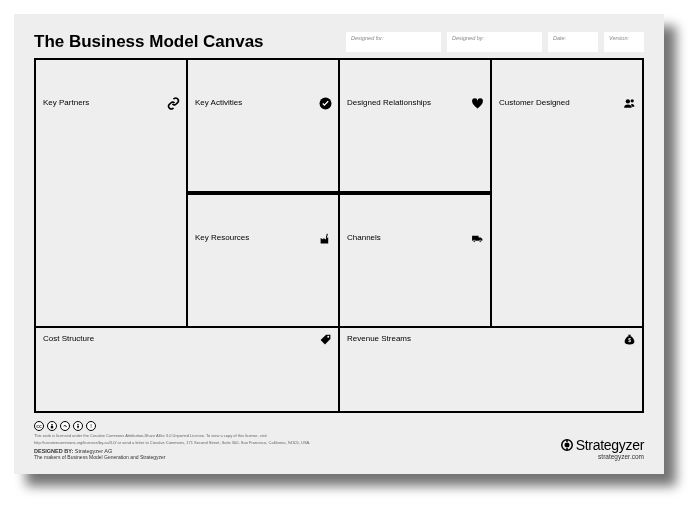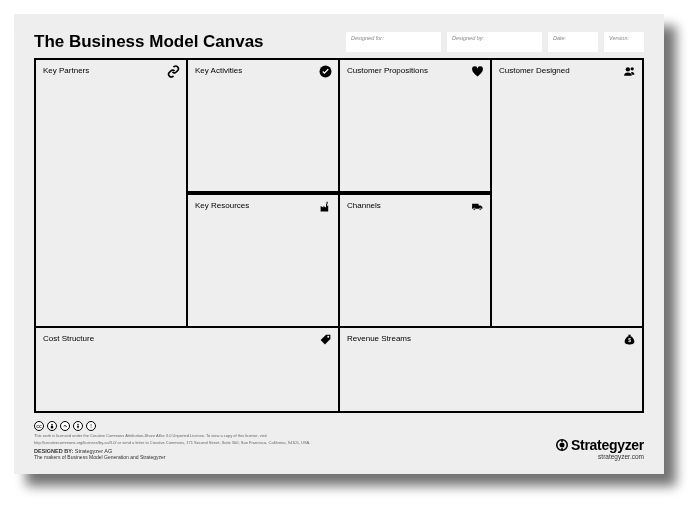--- a/index.html
+++ b/index.html
@@ -80,20 +80,21 @@
   .col.c-ka { flex: 1; }
   .col.c-vp { flex: 1; }
   .col.c-cr { flex: 1; }
   .col.c-cs { flex: 1; }
 
   .cell {
     position: relative;
     flex: 1;
     padding: 6px 7px;
     min-height: 0;
+    margin-top: 32px;
   }
   .split-top { border-bottom: 4px solid #000000; }
   .cell-label {
     font-size: 8px;
     font-weight: 400;
     color: #000;
   }
   .cell-icon {
     position: absolute;
     top: 5px; right: 6px;
@@ -138,21 +139,21 @@
     font-weight: bold;
   }
   .license-text { font-size: 4px; color: #666; line-height: 1.2; max-width: 300px; margin-bottom: 2px;}
   .designed-by-line { font-size: 5.5px; }
   .designed-by-line .lbl { font-weight: 700; }
   .tagline { font-size: 5px; color: #333; }
 
   .footer-right { text-align: right; }
   .brand {
     font-size: 14px;
-    font-weight: 700;
+    font-weight: 400;
     color: #000;
     letter-spacing: -0.3px;
     display: flex;
     align-items: center;
     justify-content: flex-end;
     gap: 2px;
   }
   .brand-mark {
     width: 14px; height: 14px;
     display: inline-flex;
@@ -210,21 +211,21 @@
             <svg viewBox="0 0 24 24" fill="#000">
                 <path d="M3 21V11l5 3V11l5 3V7h2v4l2-1v11H3zm11-14V3h2v4h-2z"></path>
               </svg>
           </div>
         </div>
       </div>
 
 
       <div class="col c-cr">
         <div class="cell split-top">
-          <div class="cell-label">Customer Propositions</div>
+          <div class="cell-label">Designed Relationships</div>
           <div class="cell-icon">
             <svg viewBox="0 0 24 24" fill="#000">
                 <path d="M12 21C7 17 2 13 2 8a5 5 0 0 1 10-1 5 5 0 0 1 10 1c0 5-5 9-10 13z"></path>
               </svg>
           </div>
         </div>
         <div class="cell">
           <div class="cell-label">Channels</div>
           <div class="cell-icon">
             <svg viewBox="0 0 24 24" fill="#000">

